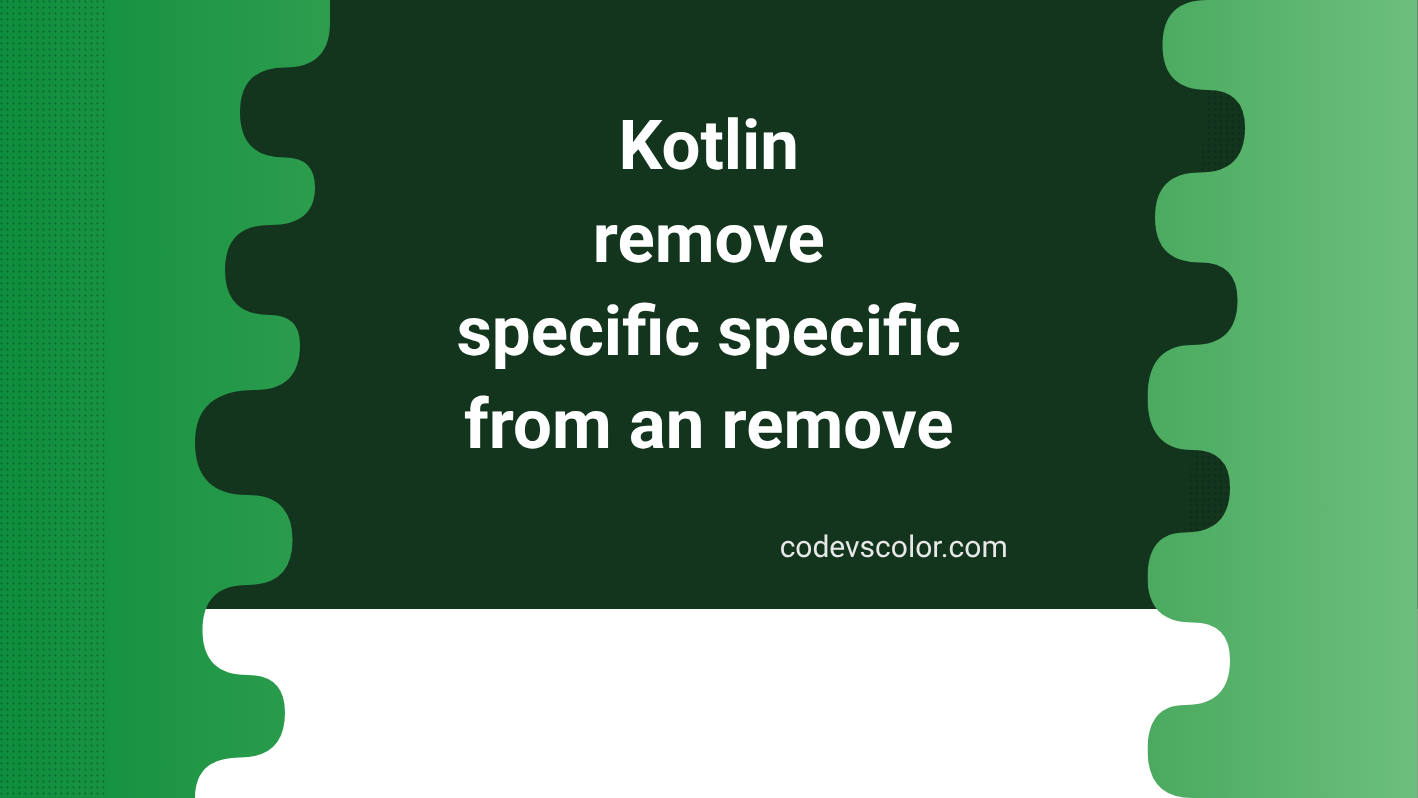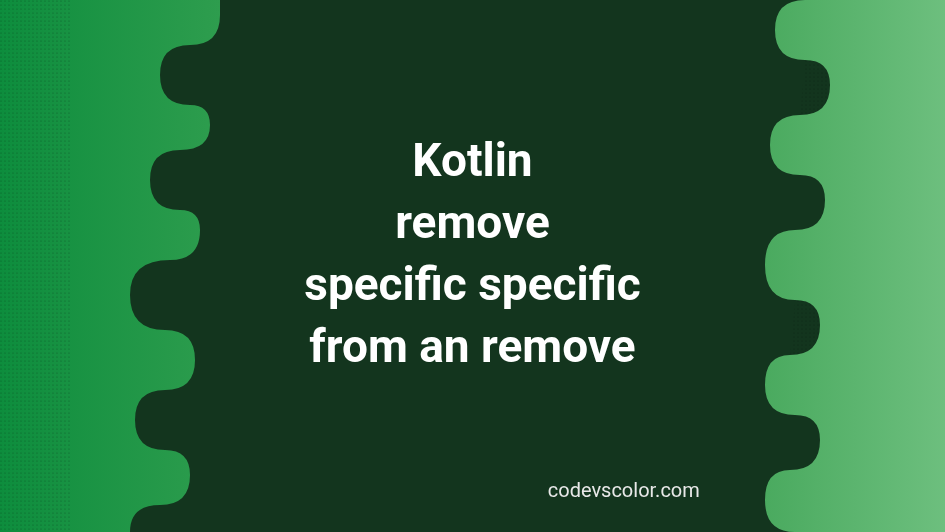--- a/index.html
+++ b/index.html
@@ -8,21 +8,21 @@
       box-sizing: border-box;
     }
     body {
       width: 945px;
       height: 532px;
       overflow: hidden;
       font-family: -apple-system, BlinkMacSystemFont, 'Segoe UI', Roboto, Helvetica, Arial, sans-serif;
     }
     .banner {
       width: 945px;
-      height: 532px;
+      height: 406px;
       position: relative;
       background: #13351e;
     }
     .left-blob {
       position: absolute;
       left: 0;
       top: 0;
       width: 220px;
       height: 532px;
       z-index: 2;
@@ -52,21 +52,20 @@
       display: block;
     }
     .website {
       position: absolute;
       bottom: 30px;
       left: 55%;
       color: #e8e8e8;
       font-size: 20px;
       font-weight: 400;
       z-index: 3;
-      margin-left: 28px;
     }
   </style>
 </head>
 <body>
 
 <div class="banner">
 
   <svg class="left-blob" viewBox="0 0 220 532" preserveAspectRatio="none">
     <defs>
       <linearGradient id="leftGrad" x1="0%" y1="0%" x2="100%" y2="0%">

